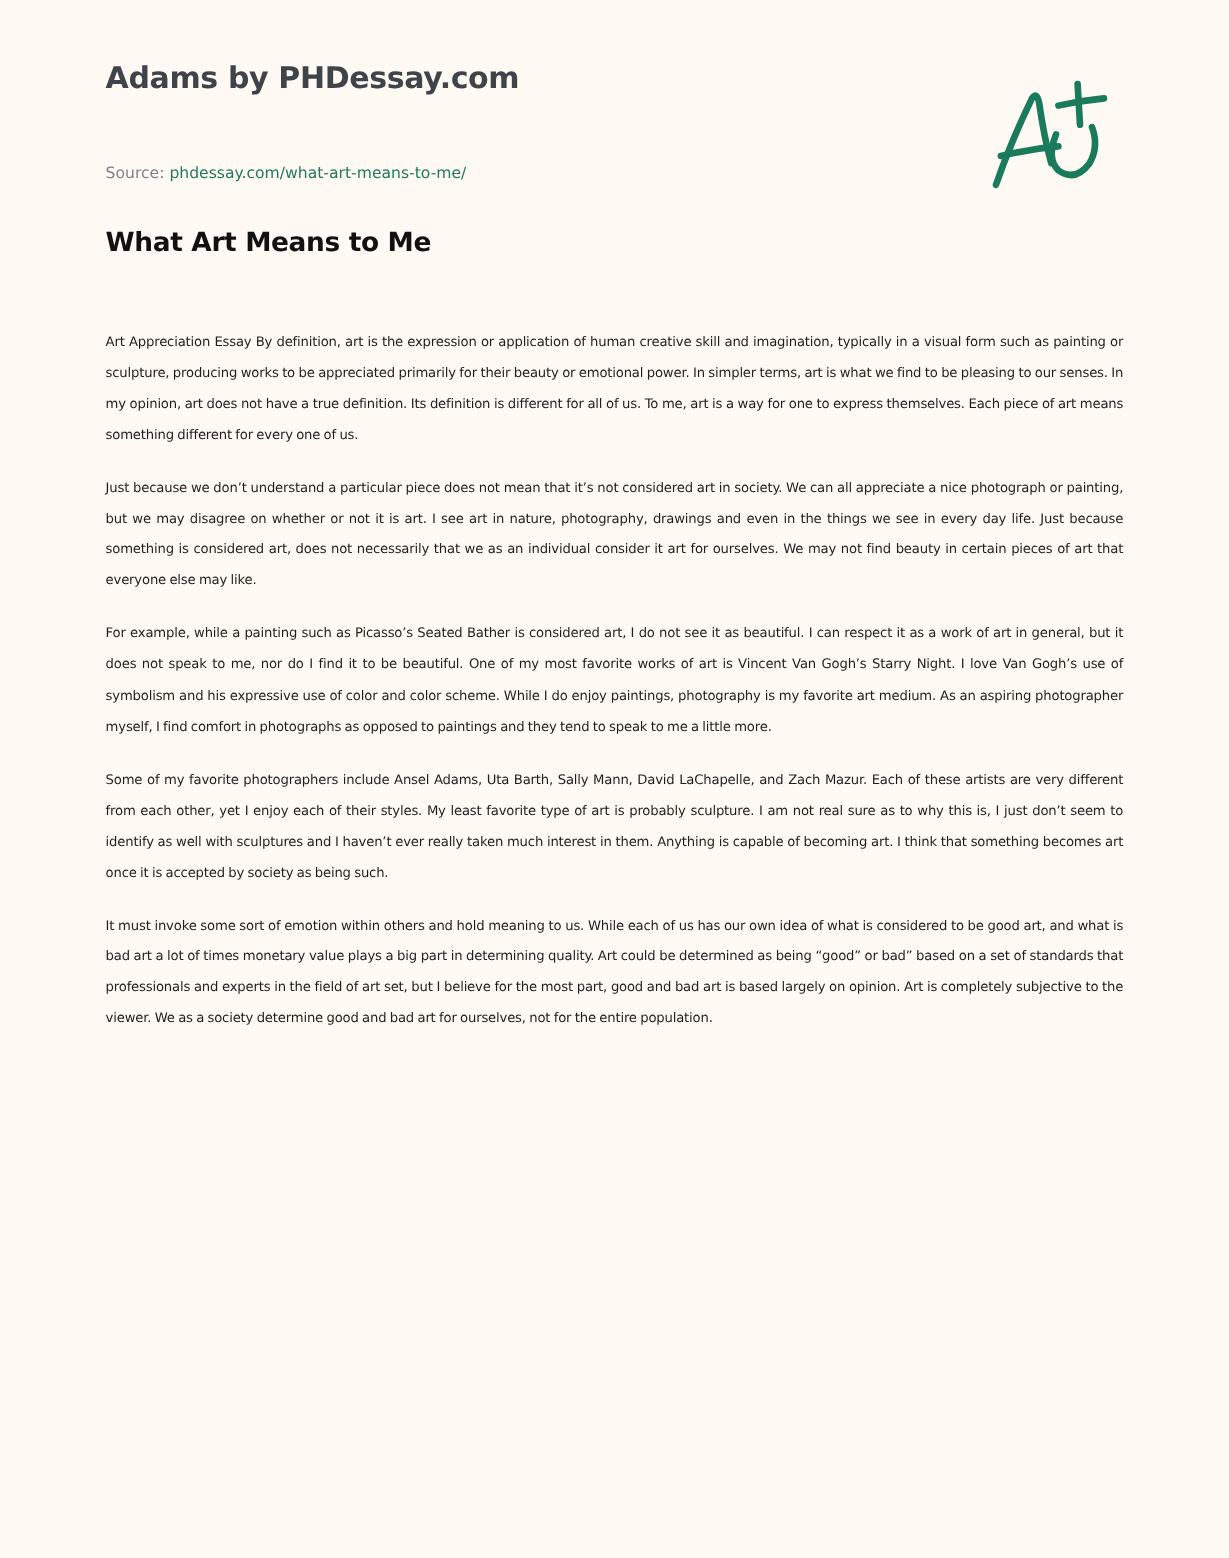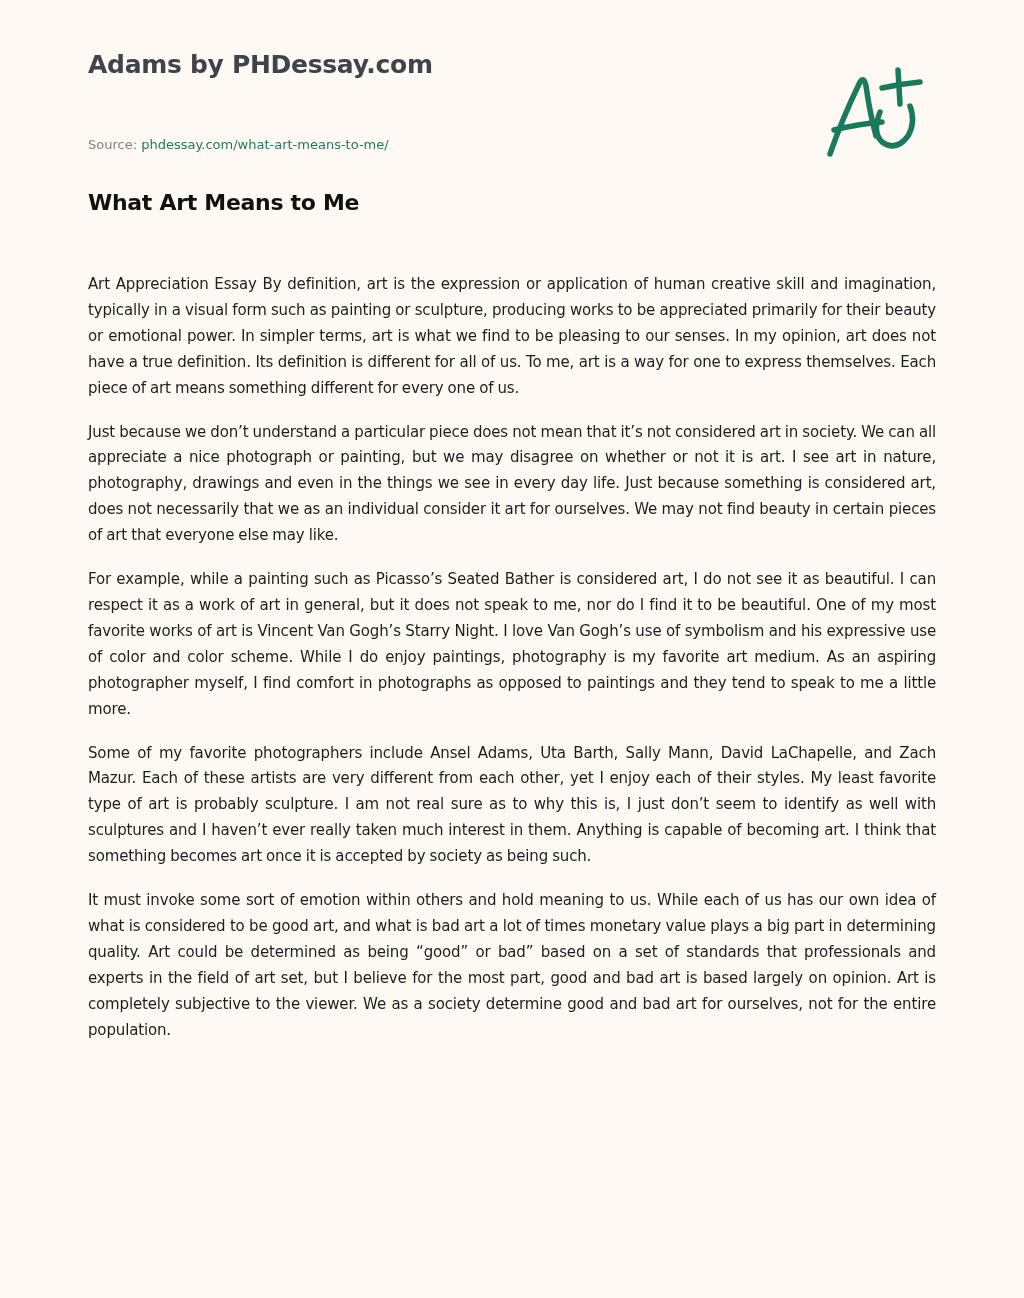--- a/index.html
+++ b/index.html
@@ -50,21 +50,21 @@
       letter-spacing: -0.3px;
     }
     .content {
       position: absolute;
       left: 88px;
       top: 272px;
       width: 848px;
     }
     .content p {
       margin: 0 0 18px 0;
-      font-size: 15px;
+      font-size: 11px;
       line-height: 25.9px;
       color: #1e1e1e;
       text-align: justify;
       letter-spacing: -0.15px;
       word-spacing: -0.5px;
     }
   </style>
 </head>
 <body>
 

